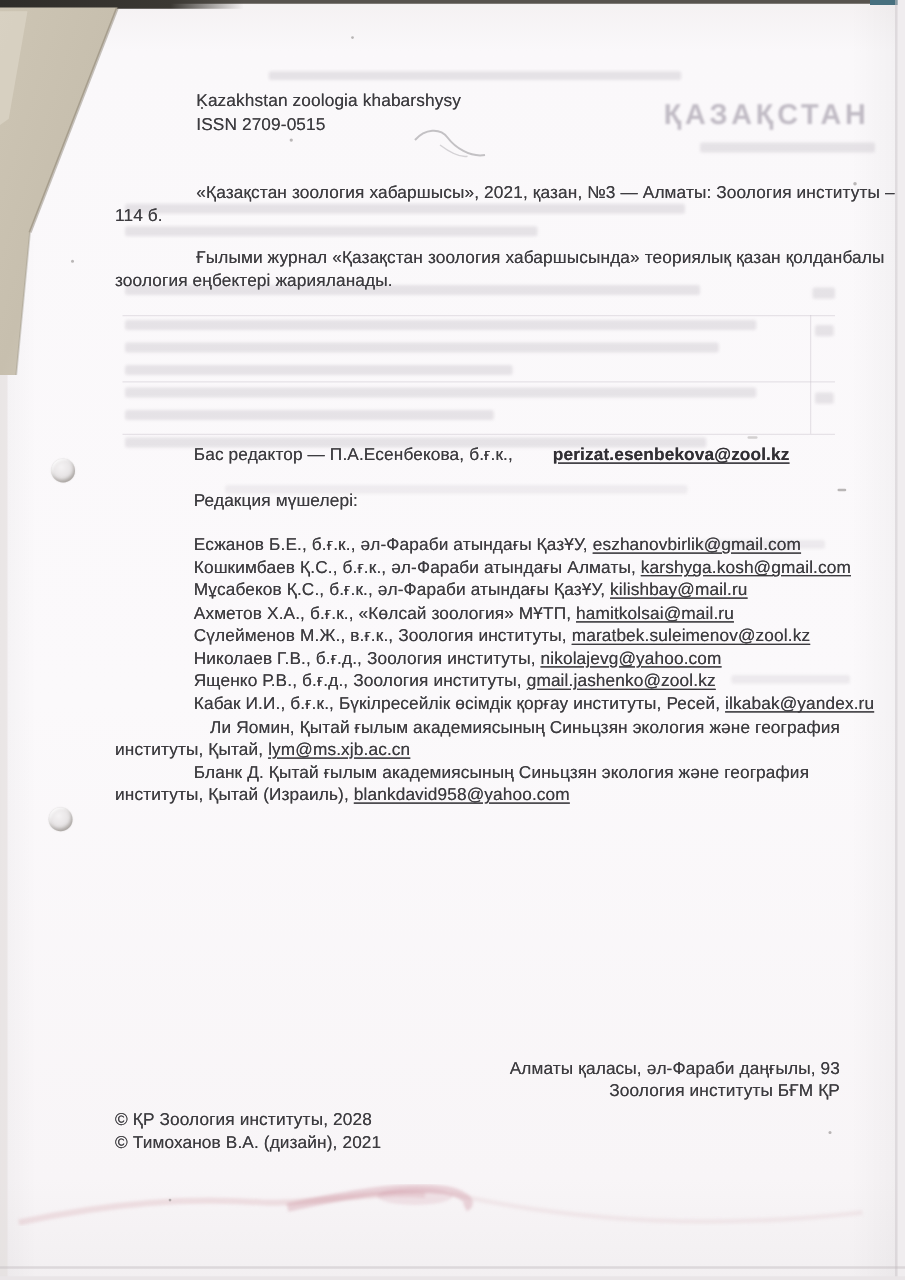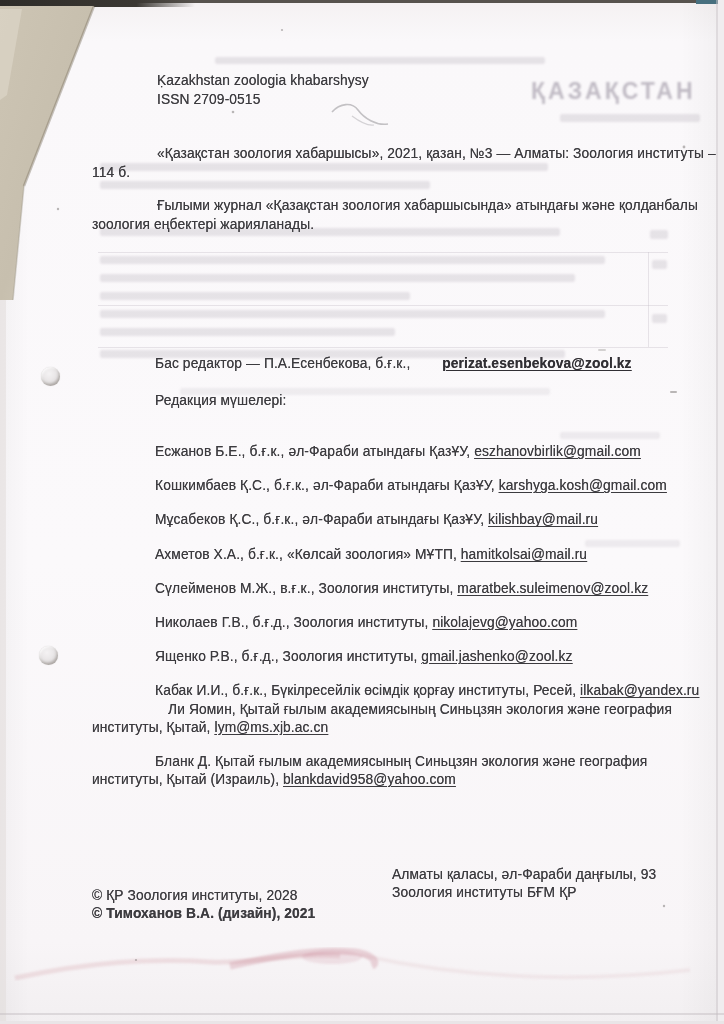--- a/index.html
+++ b/index.html
@@ -36,23 +36,23 @@
     color:rgba(177,171,183,.8);filter:blur(.9px);white-space:nowrap;}
 
   
   .line{position:absolute;font-size:13.8px;line-height:17px;color:#3c3b3f;white-space:nowrap;
     letter-spacing:.1px;text-shadow:0 0 .3px rgba(60,59,63,.8);}
   .u{text-decoration:underline;text-underline-offset:2px;}
   .b{font-weight:700;color:#312f34;margin-left:28px;}
   #members{position:absolute;left:92px;top:427px;width:590px;}
   #members .mline{font-size:13.8px;line-height:18.2px;color:#3c3b3f;letter-spacing:.1px;
     white-space:nowrap;text-shadow:0 0 .3px rgba(60,59,63,.8);}
-  .ind{padding-left:63px;margin-top:16px;}
+  .ind{padding-left:63px;}
   .ind2{padding-left:66px;text-align:center;}
-  #address{position:absolute;left:392px;top:866px;width:280px;text-align:left;}
+  #address{position:absolute;left:392px;top:846px;width:280px;text-align:right;}
   #address div{font-size:13.8px;line-height:17.5px;color:#3c3b3f;letter-spacing:.1px;
     text-shadow:0 0 .3px rgba(60,59,63,.8);}
   .deco{position:absolute;left:0;top:0;pointer-events:none;}
 </style>
 </head>
 <body>
 
 <div id="scan">
 
   <div class="ghost-title">ҚАЗАҚСТАН</div>
@@ -131,46 +131,46 @@
 
   <div class="hole" id="hole-1"></div>
   <div class="hole" id="hole-2"></div>
 
   <div class="line" style="left:157px;top:72px;">Ḳazakhstan zoologia khabarshysy</div>
   <div class="line" style="left:157px;top:91px;">ISSN 2709-0515</div>
 
   <div class="line" style="left:157px;top:145px;">«Қазақстан зоология хабаршысы», 2021, қазан, №3 — Алматы: Зоология институты –</div>
   <div class="line" style="left:92px;top:164px;">114 б.</div>
 
-  <div class="line" style="left:157px;top:197px;">Ғылыми журнал «Қазақстан зоология хабаршысында» атындағы және қолданбалы</div>
+  <div class="line" style="left:157px;top:197px;">Ғылыми журнал «Қазақстан зоология хабаршысында» теориялық қазан қолданбалы</div>
   <div class="line" style="left:92px;top:216px;">зоология еңбектері жарияланады.</div>
 
   <div class="line" style="left:155px;top:355px;">
     <span>Бас редактор — П.А.Есенбекова, б.ғ.к., </span><span class="u b">perizat.esenbekova@zool.kz</span>
   </div>
 
   <div class="line" style="left:155px;top:392px;">Редакция мүшелері:</div>
 
   <div id="members">
     <div class="mline ind"><span>Есжанов Б.Е., б.ғ.к., әл-Фараби атындағы ҚазҰУ, </span><span class="u">eszhanovbirlik@gmail.com</span></div>
-    <div class="mline ind"><span>Кошкимбаев Қ.С., б.ғ.к., әл-Фараби атындағы ҚазҰУ, </span><span class="u">karshyga.kosh@gmail.com</span></div>
+    <div class="mline ind"><span>Кошкимбаев Қ.С., б.ғ.к., әл-Фараби атындағы Алматы, </span><span class="u">karshyga.kosh@gmail.com</span></div>
     <div class="mline ind"><span>Мұсабеков Қ.С., б.ғ.к., әл-Фараби атындағы ҚазҰУ, </span><span class="u">kilishbay@mail.ru</span></div>
     <div class="mline ind"><span>Ахметов Х.А., б.ғ.к., «Көлсай зоология» МҰТП, </span><span class="u">hamitkolsai@mail.ru</span></div>
     <div class="mline ind"><span>Сүлейменов М.Ж., в.ғ.к., Зоология институты, </span><span class="u">maratbek.suleimenov@zool.kz</span></div>
     <div class="mline ind"><span>Николаев Г.В., б.ғ.д., Зоология институты, </span><span class="u">nikolajevg@yahoo.com</span></div>
     <div class="mline ind"><span>Ященко Р.В., б.ғ.д., Зоология институты, </span><span class="u">gmail.jashenko@zool.kz</span></div>
     <div class="mline ind"><span>Кабак И.И., б.ғ.к., Бүкілресейлік өсімдік қорғау институты, Ресей, </span><span class="u">ilkabak@yandex.ru</span></div>
     <div class="mline ind2"><span>Ли Яомин, Қытай ғылым академиясының Синьцзян экология және география</span></div>
     <div class="mline"><span>институты, Қытай, </span><span class="u">lym@ms.xjb.ac.cn</span></div>
     <div class="mline ind"><span>Бланк Д. Қытай ғылым академиясының Синьцзян экология және география</span></div>
     <div class="mline"><span>институты, Қытай (Израиль), </span><span class="u">blankdavid958@yahoo.com</span></div>
   </div>
 
 
   <div class="line" style="left:92px;top:887px;">© ҚР Зоология институты, 2028</div>
-  <div class="line" style="left:92px;top:905px;font-weight:bold;">© Тимоханов В.А. (дизайн), 2021</div>
+  <div class="line" style="left:92px;top:905px;">© Тимоханов В.А. (дизайн), 2021</div>
 
   <div id="address">
     <div>Алматы қаласы, әл-Фараби даңғылы, 93</div>
     <div>Зоология институты БҒМ ҚР</div>
   </div>
 
 </div>
 
 </body></html>

